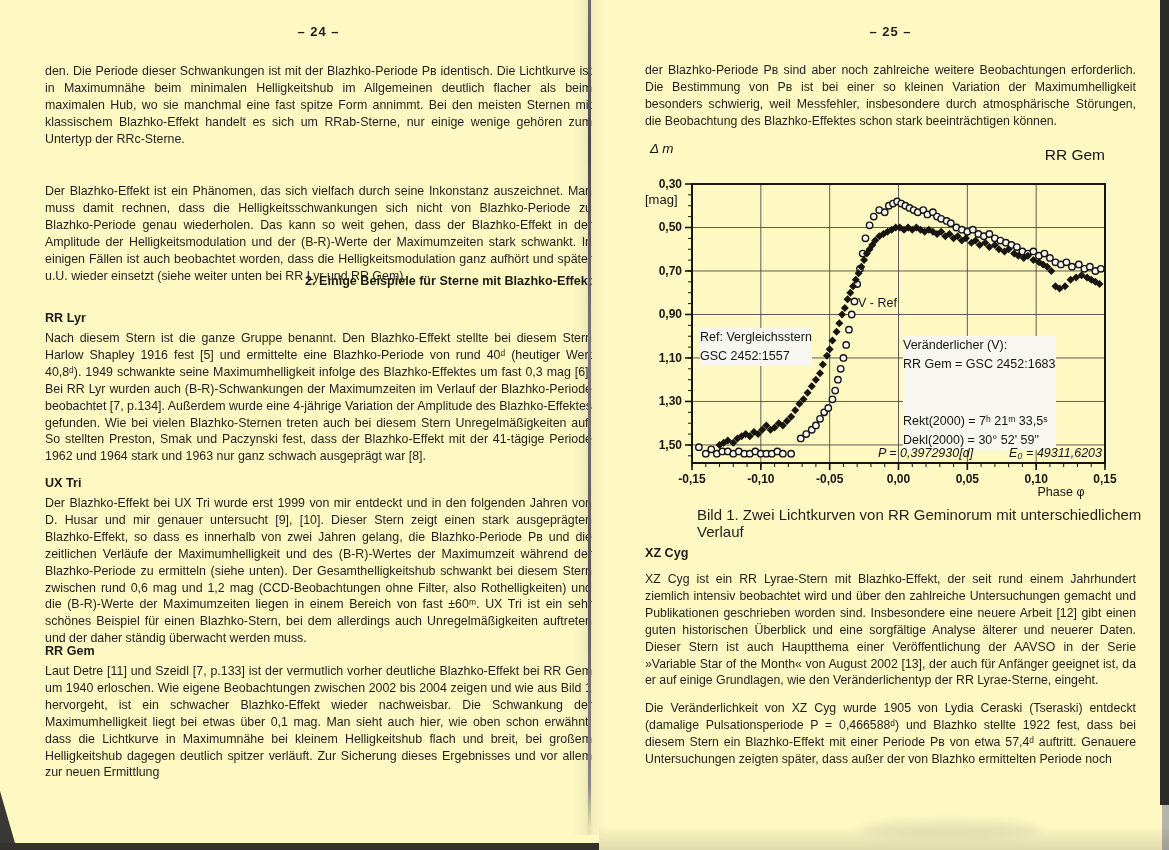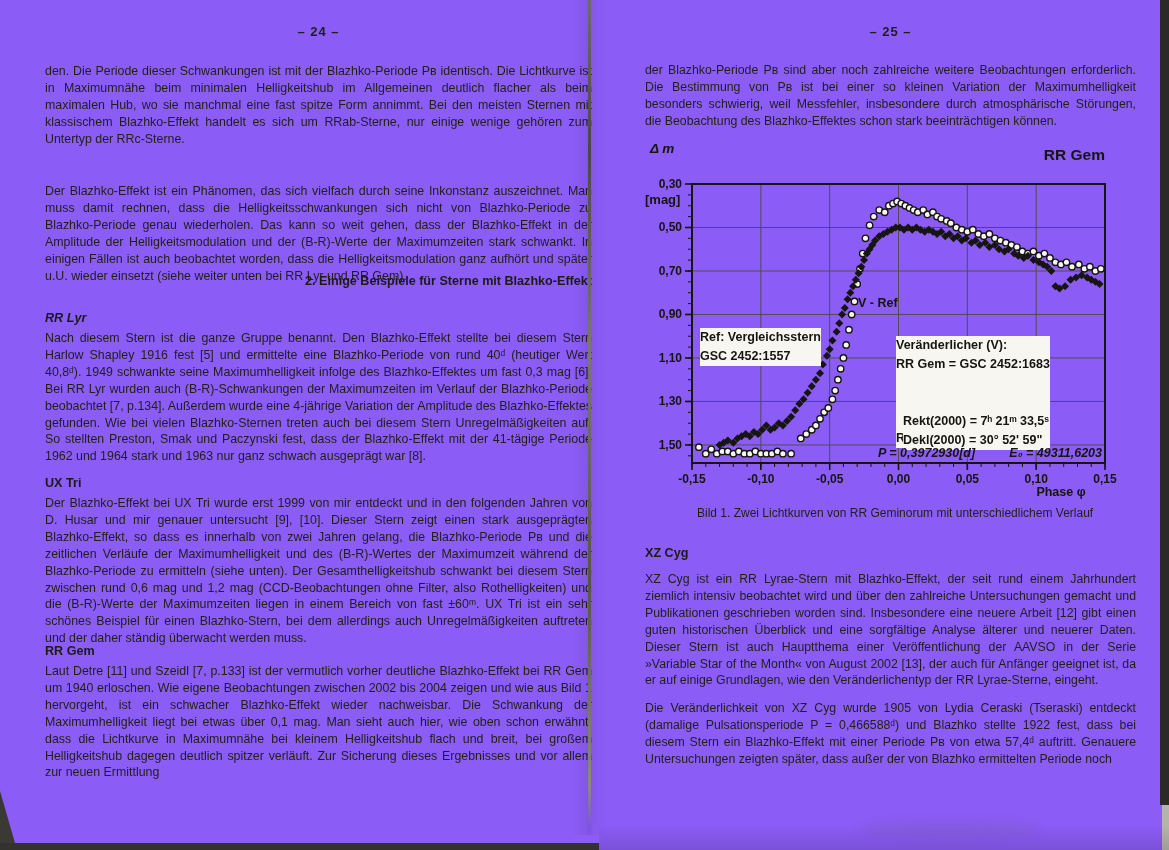--- a/index.html
+++ b/index.html
@@ -1,61 +1,61 @@
 <!DOCTYPE html>
 <html><head>
 <meta charset="utf-8">
 <style>
   html,body{margin:0;padding:0;background:#dddbd6;}
-  #canvas{position:relative;width:1169px;height:850px;background:#8b5cf6;overflow:hidden;
+  #canvas{position:relative;width:1169px;height:850px;background:#fef9c3;overflow:hidden;
           font-family:"Liberation Sans","DejaVu Sans",sans-serif;color:#26241f;}
   
   .gutter-shade{position:absolute;left:572px;top:0;width:34px;height:835px;pointer-events:none;
     background:linear-gradient(90deg,rgba(0,0,0,0) 0%,rgba(0,0,0,0.05) 40%,rgba(0,0,0,0.10) 50%,rgba(0,0,0,0.04) 62%,rgba(0,0,0,0) 100%);}
   .gutter-line{position:absolute;left:588px;top:0;width:3px;height:828px;
     background:linear-gradient(180deg,#6e6c68 0%,#4a4845 18%,#7a7874 42%,#56544f 70%,#8b8984 95%,rgba(0,0,0,0) 100%);}
   .edge-right{position:absolute;left:1160px;top:0;width:9px;height:805px;background:#2b2a27;}
   .edge-right-low{position:absolute;left:1162px;top:805px;width:7px;height:45px;background:#b5b3ae;}
   .edge-bottom{position:absolute;left:0;top:843px;width:599px;height:7px;background:#33322e;}
   .corner-bl{position:absolute;left:0;top:791px;width:0;height:0;
     border-left:15px solid #3a3935;border-top:52px solid transparent;}
   .bottom-shade{position:absolute;left:599px;top:826px;width:570px;height:24px;
     background:linear-gradient(180deg,rgba(0,0,0,0) 0%,rgba(0,0,0,0.07) 55%,rgba(0,0,0,0.12) 100%);}
   .smudge{position:absolute;left:860px;top:820px;width:180px;height:18px;border-radius:50%;
     background:rgba(90,88,84,0.12);filter:blur(4px);}
   
   .pagenum{position:absolute;font-size:13px;letter-spacing:1px;text-align:center;font-weight:bold;color:#1f1e1b;}
   .body-text{position:absolute;font-size:12.4px;line-height:16.9px;text-align:justify;color:#211f1b;}
   .head{position:absolute;font-size:12.6px;font-weight:bold;color:#1c1b18;}
-  .caption{position:absolute;font-size:12px;color:#211f1b;}
+  .caption{position:absolute;font-size:15px;color:#211f1b;}
   
   #chart{position:absolute;left:636px;top:136px;width:520px;height:380px;}
   #chart svg{position:absolute;left:0;top:0;}
-  .c-txt{position:absolute;font-weight:bold;color:#161511;font-size:12.5px;line-height:19px;white-space:nowrap;}
+  .c-txt{position:absolute;font-weight:normal;color:#161511;font-size:12.5px;line-height:19px;white-space:nowrap;}
   .c-bg{background:#f7f6f1;}
   .ylab1{font-size:13.5px;font-style:italic;}
   .ylab2{font-size:13px;margin-top:34px;}
   .c-title{font-size:15.5px;text-align:right;}
   .indent3{padding-left:58px;margin-top:36px;}
   .eph{display:flex;justify-content:space-between;font-style:italic;}
   .tick-label{font:bold 12px "Liberation Sans","DejaVu Sans",sans-serif;fill:#161511;}
 </style>
 </head>
 <body>
 
 <div id="canvas">
 
   <div class="pagenum" style="left:45px;top:24px;width:547px;">–  24  –</div>
 
   <div class="body-text" style="left:45px;top:63px;width:547px;">den. Die Periode dieser Schwankungen ist mit der Blazhko-Periode Pʙ identisch. Die Lichtkurve ist in Maximumnähe beim minimalen Helligkeitshub im Allgemeinen deutlich flacher als beim maximalen Hub, wo sie manchmal eine fast spitze Form annimmt. Bei den meisten Sternen mit klassischem Blazhko-Effekt handelt es sich um RRab-Sterne, nur einige wenige gehören zum Untertyp der RRc-Sterne.</div>
   <div class="body-text" style="left:45px;top:183px;width:547px;">Der Blazhko-Effekt ist ein Phänomen, das sich vielfach durch seine Inkonstanz auszeichnet. Man muss damit rechnen, dass die Helligkeitsschwankungen sich nicht von Blazhko-Periode zu Blazhko-Periode genau wiederholen. Das kann so weit gehen, dass der Blazhko-Effekt in der Amplitude der Helligkeitsmodulation und der (B-R)-Werte der Maximumzeiten stark schwankt. In einigen Fällen ist auch beobachtet worden, dass die Helligkeitsmodulation ganz aufhört und später u.U. wieder einsetzt (siehe weiter unten bei RR Lyr und RR Gem).</div>
 
   <div class="head" style="left:45px;top:274px;width:547px;text-align:right;">2. Einige Beispiele für Sterne mit Blazhko-Effekt</div>
 
-  <div class="head" style="left:45px;top:311px;font-style:italic;">RR Lyr</div>
+  <div class="head" style="left:45px;top:311px;">RR Lyr</div>
   <div class="body-text" style="left:45px;top:330px;width:547px;">Nach diesem Stern ist die ganze Gruppe benannt. Den Blazhko-Effekt stellte bei diesem Stern Harlow Shapley 1916 fest [5] und ermittelte eine Blazhko-Periode von rund 40ᵈ (heutiger Wert 40,8ᵈ). 1949 schwankte seine Maximumhelligkeit infolge des Blazhko-Effektes um fast 0,3 mag [6]. Bei RR Lyr wurden auch (B-R)-Schwankungen der Maximumzeiten im Verlauf der Blazhko-Periode beobachtet [7, p.134]. Außerdem wurde eine 4-jährige Variation der Amplitude des Blazhko-Effektes gefunden. Wie bei vielen Blazhko-Sternen treten auch bei diesem Stern Unregelmäßigkeiten auf: So stellten Preston, Smak und Paczynski fest, dass der Blazhko-Effekt mit der 41-tägige Periode 1962 und 1964 stark und 1963 nur ganz schwach ausgeprägt war [8].</div>
 
   <div class="head" style="left:45px;top:476px;">UX Tri</div>
   <div class="body-text" style="left:45px;top:495px;width:547px;">Der Blazhko-Effekt bei UX Tri wurde erst 1999 von mir entdeckt und in den folgenden Jahren von D. Husar und mir genauer untersucht [9], [10]. Dieser Stern zeigt einen stark ausgeprägten Blazhko-Effekt, so dass es innerhalb von zwei Jahren gelang, die Blazhko-Periode Pʙ und die zeitlichen Verläufe der Maximumhelligkeit und des (B-R)-Wertes der Maximumzeit während der Blazhko-Periode zu ermitteln (siehe unten). Der Gesamthelligkeitshub schwankt bei diesem Stern zwischen rund 0,6 mag und 1,2 mag (CCD-Beobachtungen ohne Filter, also Rothelligkeiten) und die (B-R)-Werte der Maximumzeiten liegen in einem Bereich von fast ±60ᵐ. UX Tri ist ein sehr schönes Beispiel für einen Blazhko-Stern, bei dem allerdings auch Unregelmäßigkeiten auftreten und der daher ständig überwacht werden muss.</div>
 
   <div class="head" style="left:45px;top:644px;">RR Gem</div>
   <div class="body-text" style="left:45px;top:663px;width:547px;">Laut Detre [11] und Szeidl [7, p.133] ist der vermutlich vorher deutliche Blazhko-Effekt bei RR Gem um 1940 erloschen. Wie eigene Beobachtungen zwischen 2002 bis 2004 zeigen und wie aus Bild 1 hervorgeht, ist ein schwacher Blazhko-Effekt wieder nachweisbar. Die Schwankung der Maximumhelligkeit liegt bei etwas über 0,1 mag. Man sieht auch hier, wie oben schon erwähnt, dass die Lichtkurve in Maximumnähe bei kleinem Helligkeitshub flach und breit, bei großem Helligkeitshub dagegen deutlich spitzer verläuft. Zur Sicherung dieses Ergebnisses und vor allem zur neuen Ermittlung</div>
 
   <div class="pagenum" style="left:645px;top:24px;width:491px;">–  25  –</div>
 
@@ -356,21 +356,21 @@
     <div class="c-txt c-title" style="left:289px;top:9px;width:180px;">RR Gem</div>
 
 
     <div class="c-txt c-bg" style="left:64px;top:192px;">
       <div>Ref: Vergleichsstern</div>
       <div>GSC 2452:1557</div>
     </div>
 
     <div class="c-txt" style="left:222px;top:158px;">V - Ref</div>
 
-    <div class="c-txt c-bg" style="left:260px;top:200px;">
+    <div class="c-txt c-bg" style="left:267px;top:200px;">
       <div>Veränderlicher (V):</div>
       <div>RR Gem = GSC 2452:1683</div>
       <div class="indent3">= HIP 35667</div>
       <div>RR-Lyrae-Stern (RRab)</div>
     </div>
 
     <div class="c-txt c-bg" style="left:267px;top:276px;">
       <div>Rekt(2000) = 7ʰ 21ᵐ 33,5ˢ</div>
       <div>Dekl(2000) = 30° 52' 59"</div>
     </div>

